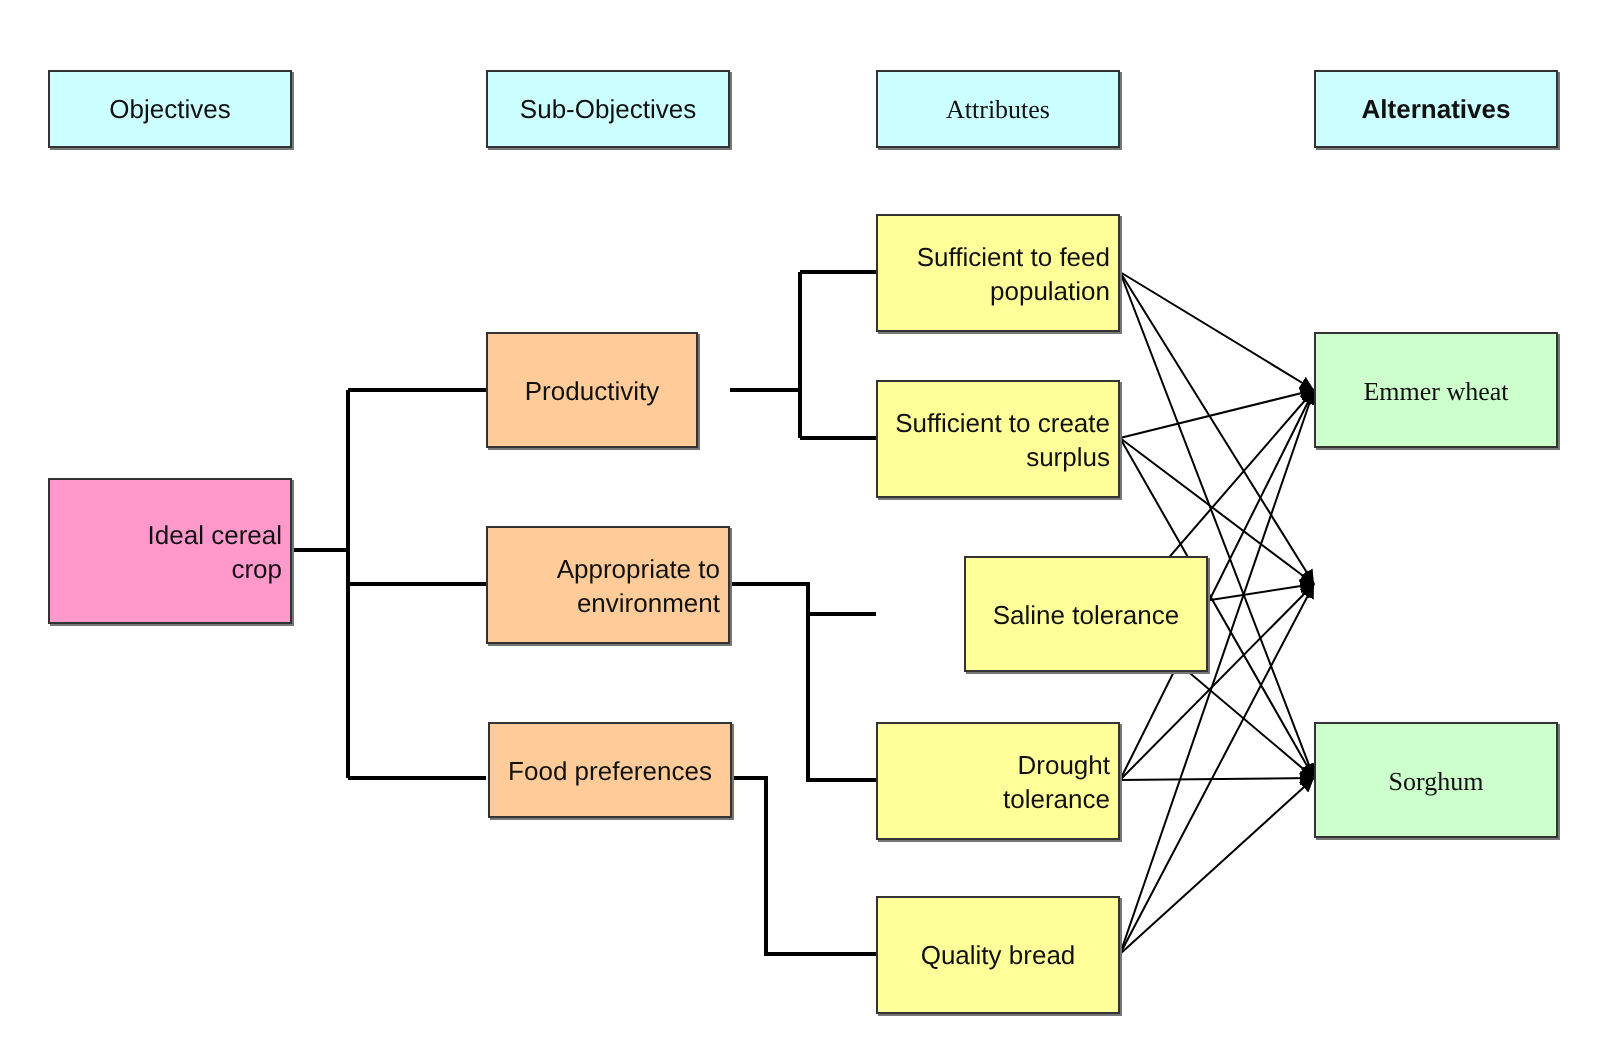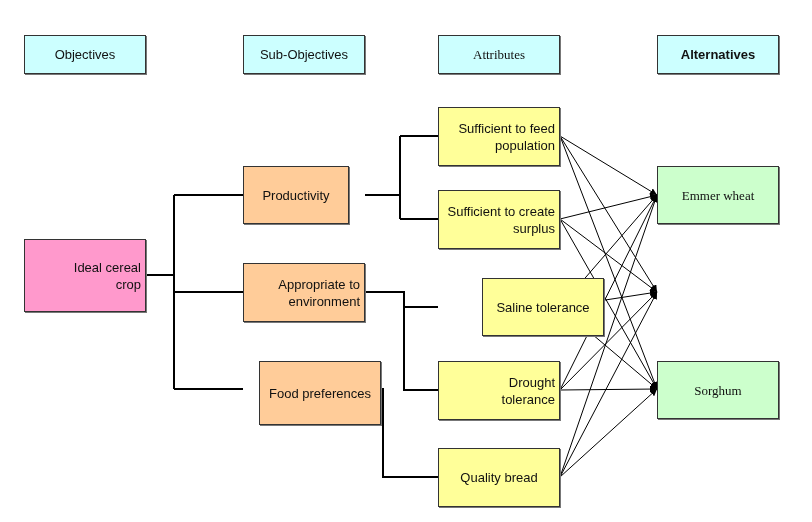--- a/index.html
+++ b/index.html
@@ -62,21 +62,21 @@
 
   <div class="node header" style="left:24px;top:35px;width:122px;height:39px;">Objectives</div>
   <div class="node header" style="left:243px;top:35px;width:122px;height:39px;">Sub-Objectives</div>
   <div class="node header" style="left:438px;top:35px;width:122px;height:39px;font-family:Liberation Serif, serif;">Attributes</div>
   <div class="node header" style="left:657px;top:35px;width:122px;height:39px;font-weight:bold;">Alternatives</div>
 
   <div class="node root" style="left:24px;top:239px;width:122px;height:73px;padding-left:34px;">Ideal cereal crop</div>
 
   <div class="node subobj" style="left:243px;top:166px;width:106px;height:58px;">Productivity</div>
   <div class="node subobj" style="left:243px;top:263px;width:122px;height:59px;padding-left:12px;">Appropriate to environment</div>
-  <div class="node subobj" style="left:259px;top:361px;width:122px;height:64px;">Food preferences</div>
+  <div class="node subobj" style="left:244px;top:361px;width:122px;height:48px;">Food preferences</div>
 
   <div class="node attr" style="left:438px;top:190px;width:122px;height:59px;">Sufficient to create surplus</div>
   <div class="node attr" style="left:438px;top:107px;width:122px;height:59px;">Sufficient to feed population</div>
   <div class="node attr" style="left:438px;top:278px;width:122px;height:58px;margin-left:44px;">Saline tolerance</div>
   <div class="node attr" style="left:438px;top:361px;width:122px;height:59px;padding-left:39px;">Drought tolerance</div>
   <div class="node attr" style="left:438px;top:448px;width:122px;height:59px;">Quality bread</div>
 
   <div class="node alt" style="left:657px;top:166px;width:122px;height:58px;">Emmer wheat</div>
   <div class="node alt" style="left:657px;top:361px;width:122px;height:58px;">Sorghum</div>
 </div>

